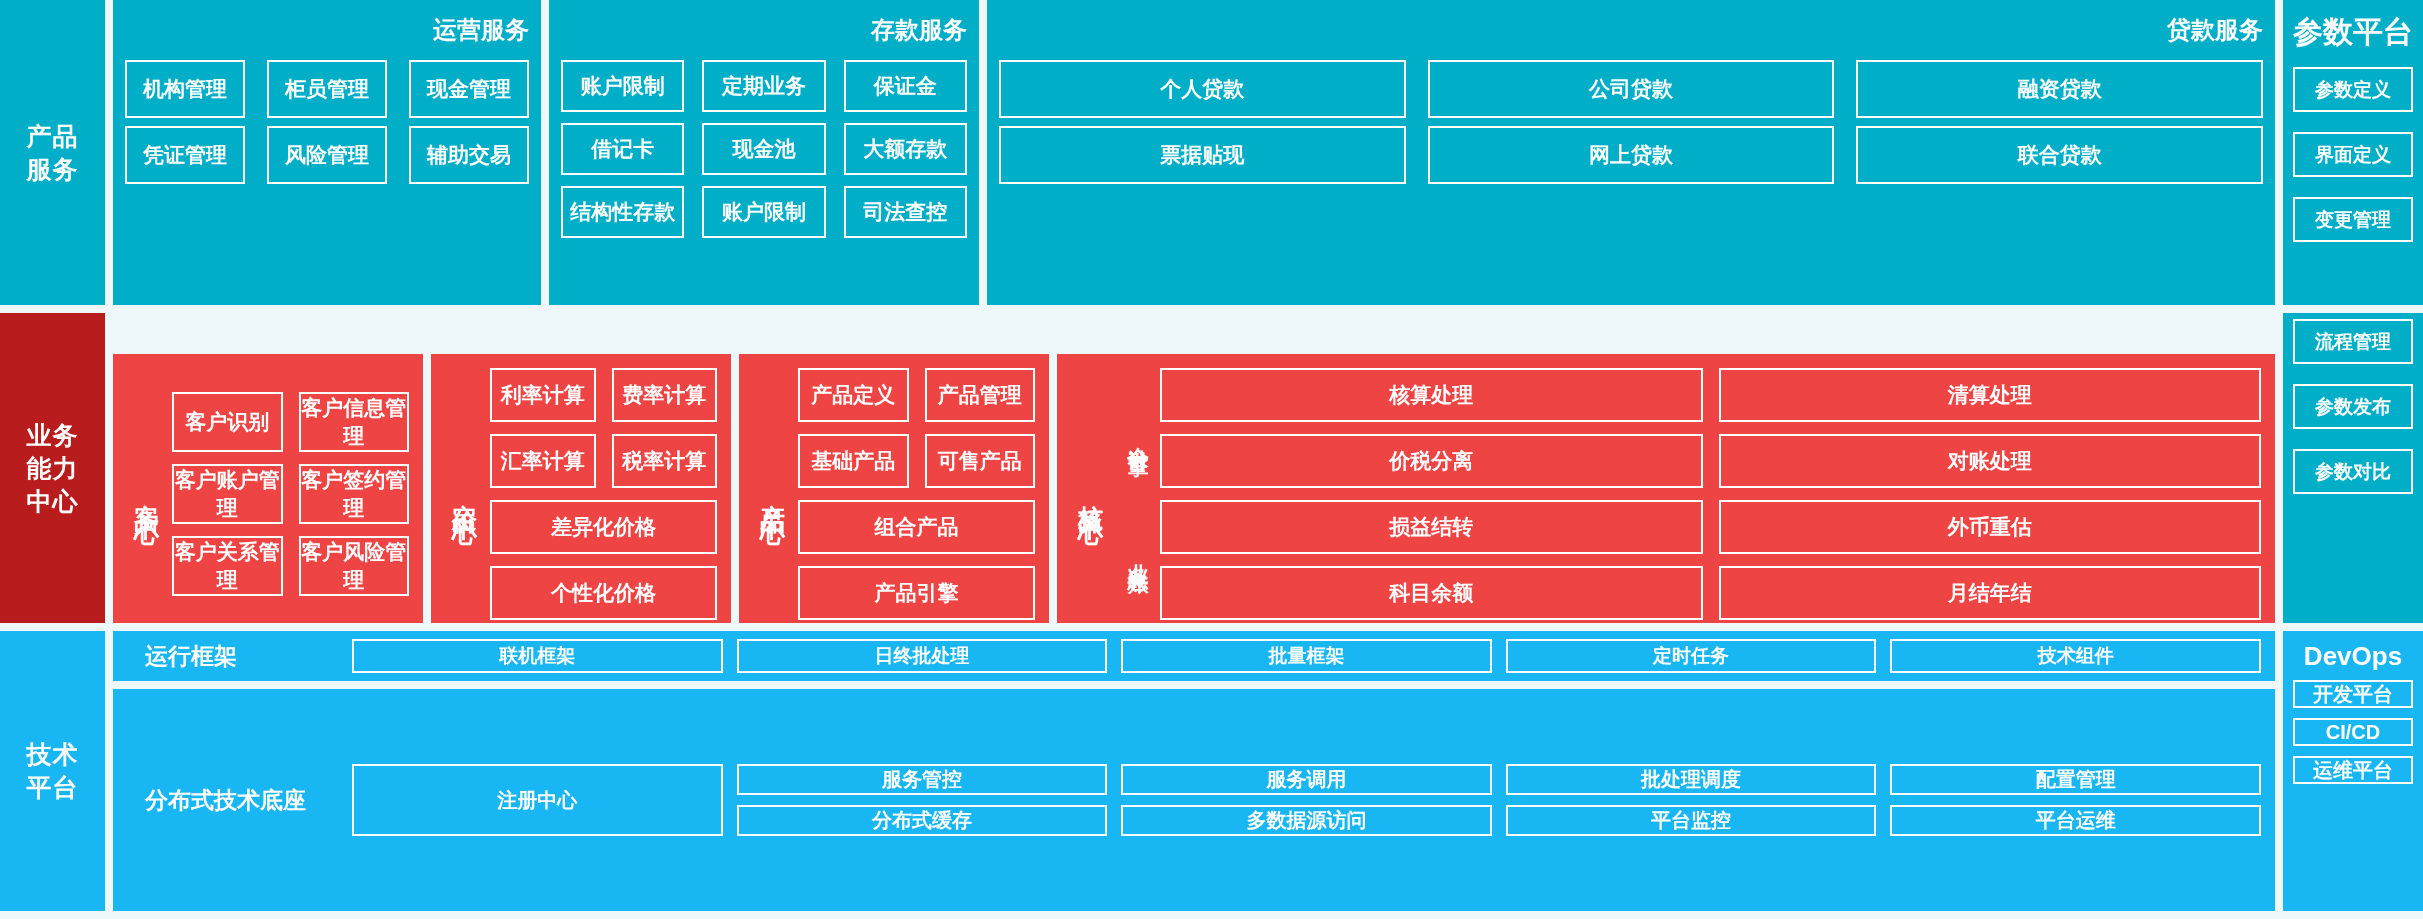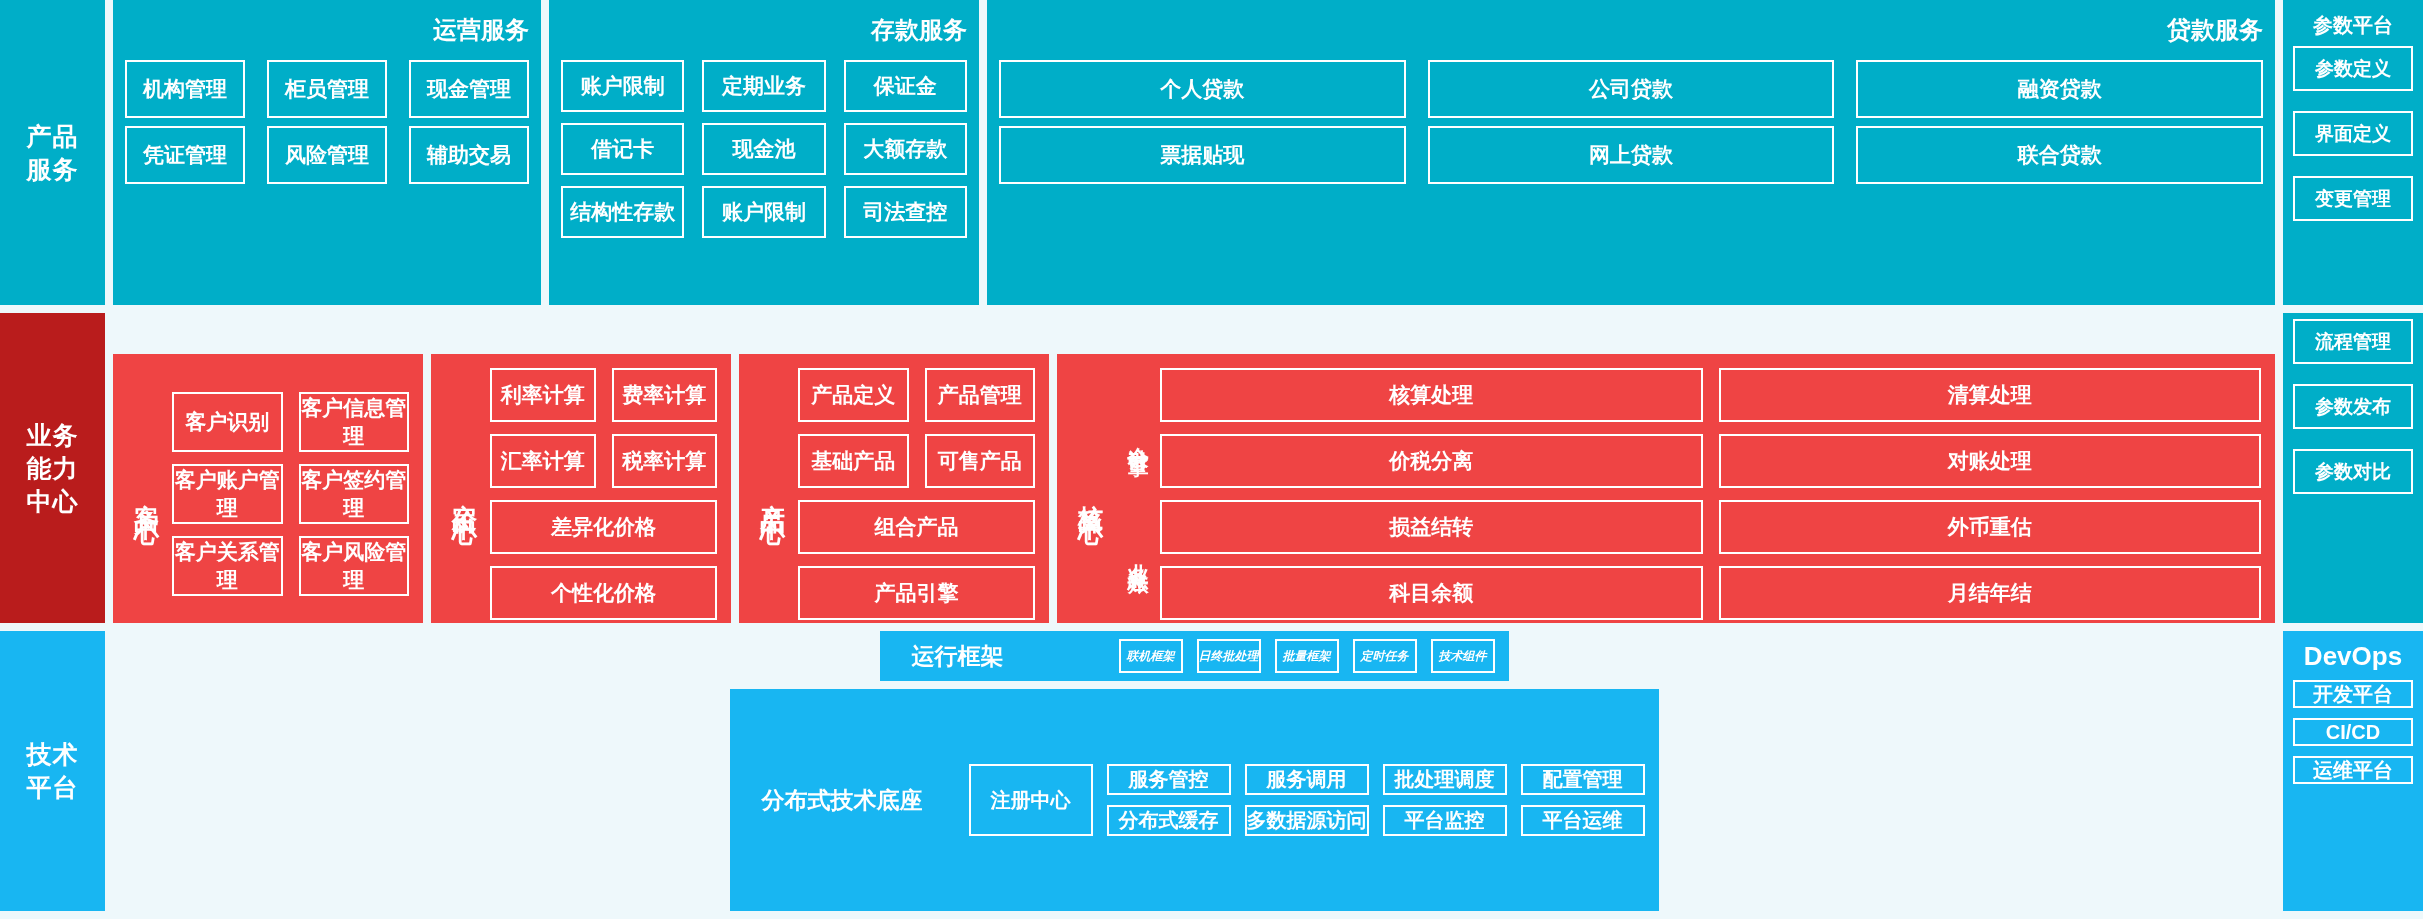--- a/index.html
+++ b/index.html
@@ -27,21 +27,21 @@
   .band.teal{background:#00aec8;}
   .band.gray{background:#b91c1c;}
   .band.cyan{background:#18b6f2;}
 
   
   .rail{width:140px;flex:0 0 140px;display:flex;flex-direction:column;}
   .rail-top{background:#00aec8;flex:1;display:flex;flex-direction:column;
             align-items:center;padding:6px 10px 8px 10px;box-sizing:border-box;}
   .rail-bottom{background:#18b6f2;flex:1;display:flex;flex-direction:column;
                align-items:center;padding:6px 10px 8px 10px;box-sizing:border-box;}
-  .rail-title{color:#fff;font-weight:bold;font-size:20px;margin:6px 0 7px 0;text-align:center;}
+  .rail-title{color:#fff;font-weight:bold;font-size:30px;margin:6px 0 14px 0;text-align:center;}
   .rail-title.dev{font-size:26px;margin:4px 0 8px 0;}
   .rail-chip{
     width:100%;box-sizing:border-box;border:2px solid #fff;color:#fff;
     font-size:19px;font-weight:bold;text-align:center;
     display:flex;align-items:center;justify-content:center;
   }
   .rail-top .rail-chip{height:45px;margin-bottom:20px;}
   .rail-top .rail-chip:last-child{margin-bottom:0;}
   .rail-bottom .rail-chip{height:28px;margin-bottom:10px;font-size:20px;}
   .rail-bottom .rail-chip:last-child{margin-bottom:0;text-align:center;}
@@ -78,29 +78,29 @@
   .cbody{flex:1;display:grid;gap:12px 16px;align-content:center;}
   .cbody.two-col{grid-template-columns:1fr 1fr;}
   .cbody .chip{min-height:54px;font-size:21px;}
   .span2{grid-column:1 / span 2;}
   .c-cust{flex:0 0 310px;}
   .c-price{flex:0 0 300px;}
   .c-prod{flex:0 0 310px;}
   .c-acct{flex:1;}
 
   
-  .techcol{flex:1;display:flex;flex-direction:column;gap:8px;align-items:center;}
+  .techcol{flex:1;display:flex;flex-direction:column;gap:8px;}
   .techband{background:#18b6f2;display:flex;align-items:center;
             padding:8px 14px;box-sizing:border-box;}
   .tb-run{height:50px;}
   .tb-base{flex:1;}
   .tlabel{color:#fff;font-weight:bold;font-size:23px;flex:0 0 auto;
           width:225px;padding-left:18px;box-sizing:border-box;}
   .trow{flex:1;display:grid;grid-template-columns:repeat(5,1fr);gap:14px;}
-  .trow .chip{height:34px;font-size:12px;border-width:2px;font-style:italic;}
+  .trow .chip{height:34px;font-size:19px;border-width:2px;}
   .basegrid{flex:1;display:grid;grid-template-columns:repeat(5,1fr);gap:10px 14px;}
   .basegrid .chip{font-size:20px;}
   .reg{grid-row:1 / span 2;}
 </style>
 </head>
 <body>
 
 <div class="page">
 
   <div class="row row-products">

